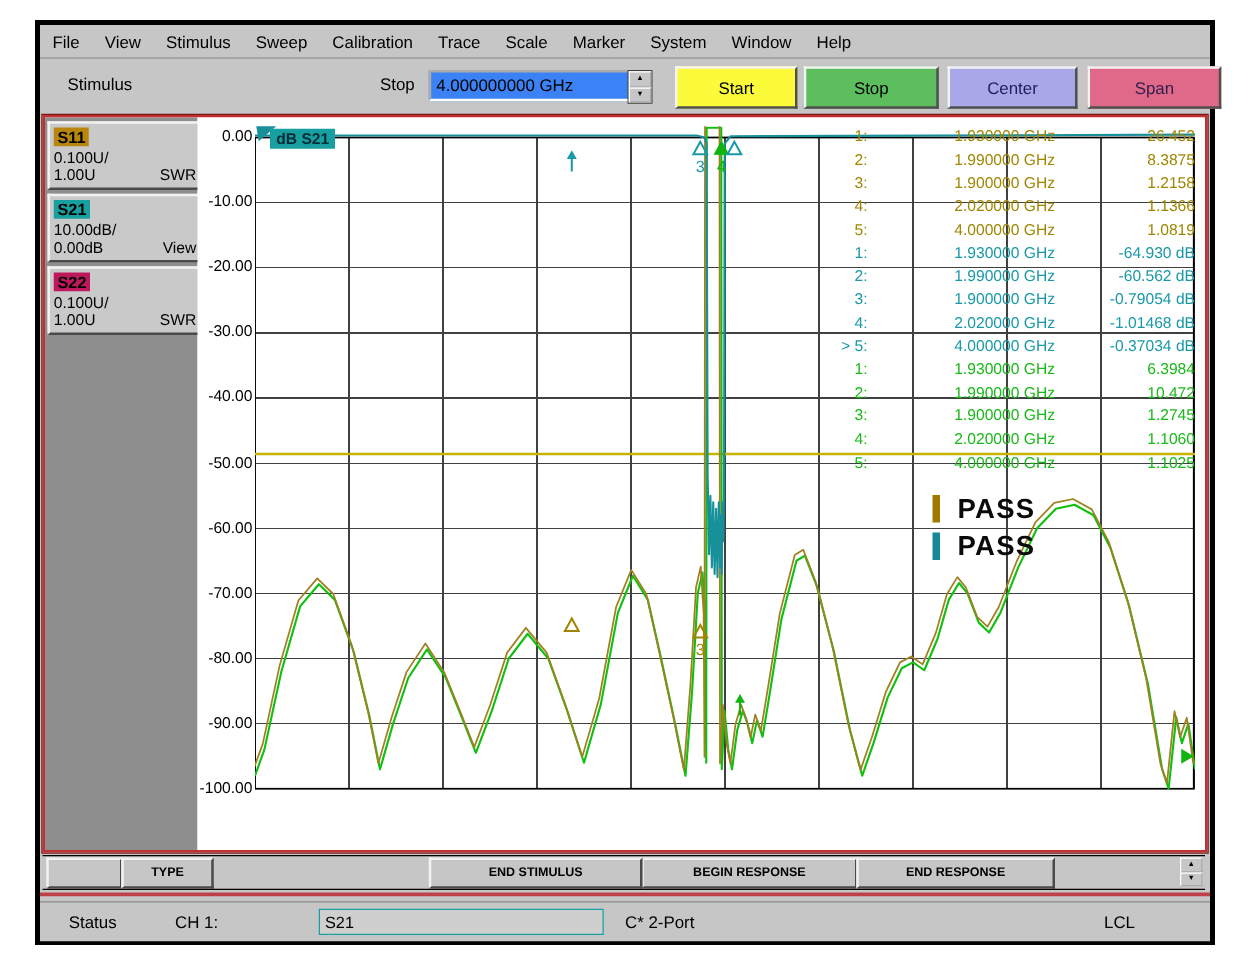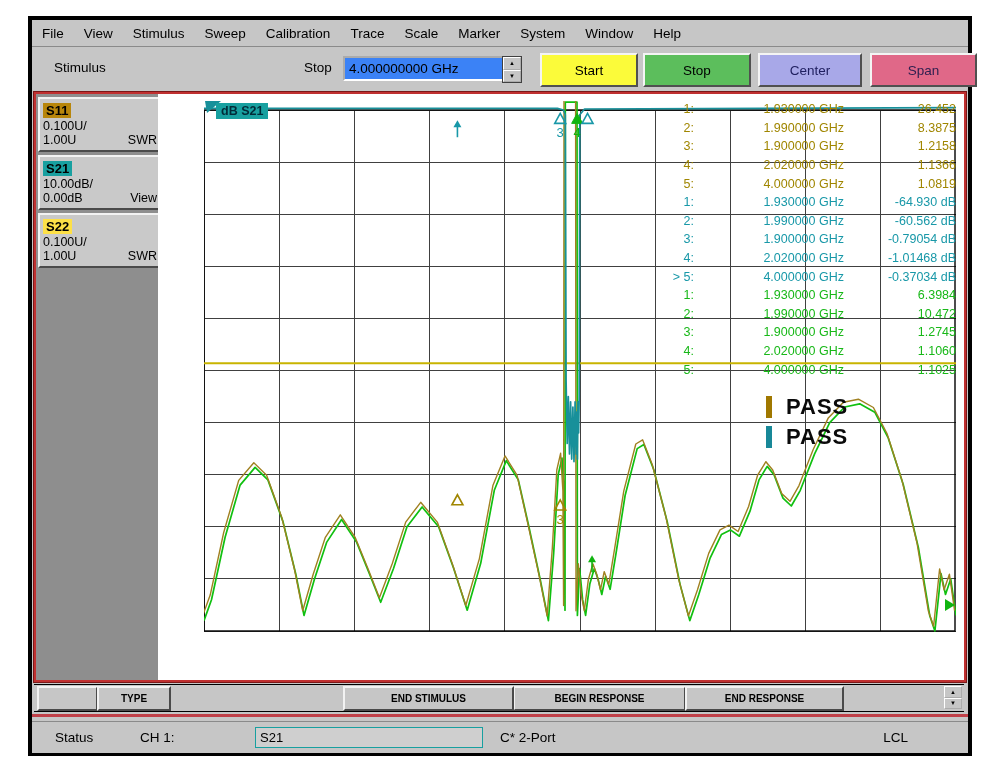--- a/index.html
+++ b/index.html
@@ -43,21 +43,21 @@
   .plotbox svg{display:block;}
   .chip-db{position:absolute;left:58px;top:9px;background:#18a0a0;color:#002b38;
            font-size:12.5px;font-weight:bold;padding:1px 5px;z-index:5;}
   .mreadout{position:absolute;top:6px;right:8px;width:372px;z-index:6;}
   .mrow{display:flex;height:18.6px;align-items:center;justify-content:flex-end;
         font-size:12.5px;white-space:pre;}
   .mn{width:40px;text-align:right;}
   .mf{width:150px;text-align:right;}
   .mv{width:112px;text-align:right;}
   .passblock{position:absolute;left:588px;top:298px;z-index:6;}
-  .passrow{display:flex;align-items:center;height:30px;margin-left:20px;}
+  .passrow{display:flex;align-items:center;height:30px;}
   .passbar{width:6px;height:22px;margin-right:14px;}
   .passtext{font-size:22px;font-weight:bold;letter-spacing:1px;color:#0a0a0a;}
   .plotfooter{position:absolute;left:0;right:0;top:544px;height:24px;font-size:12.5px;}
   .foot-left{position:absolute;left:26px;top:3px;}
   .dashes{position:absolute;left:218px;top:10px;display:flex;}
   .dash{width:26px;height:3px;margin-right:9px;}
   .foot-right{position:absolute;right:12px;top:3px;}
   
   .segtable{position:absolute;left:2px;top:664px;width:930px;height:26px;
             border-top:1px solid #000;border-bottom:1px solid #000;background:#c6c6c6;}
@@ -114,29 +114,42 @@
           </div><div class="trace-line">
             <span>1.00U</span>
             <span>SWR</span>
           </div></div>
         <div class="trace-btn"><span class="trace-chip" style="background: rgb(24, 160, 160);">S21</span><div class="trace-line">
             <span>10.00dB/</span>
           </div><div class="trace-line">
             <span>0.00dB</span>
             <span>View</span>
           </div></div>
-        <div class="trace-btn"><span class="trace-chip" style="background: #fde047;">S22</span><div class="trace-line">
+        <div class="trace-btn"><span class="trace-chip" style="background: #be185d;">S22</span><div class="trace-line">
             <span>0.100U/</span>
           </div><div class="trace-line">
             <span>1.00U</span>
             <span>SWR</span>
           </div></div>
       </div>
 
     <div class="chartarea">
+      <div class="ylabels" id="ylabels">
+          <div class="ytick" style="top: 2px;">0.00</div>
+          <div class="ytick" style="top: 54.1px;">-10.00</div>
+          <div class="ytick" style="top: 106.2px;">-20.00</div>
+          <div class="ytick" style="top: 158.3px;">-30.00</div>
+          <div class="ytick" style="top: 210.4px;">-40.00</div>
+          <div class="ytick" style="top: 262.5px;">-50.00</div>
+          <div class="ytick" style="top: 314.6px;">-60.00</div>
+          <div class="ytick" style="top: 366.7px;">-70.00</div>
+          <div class="ytick" style="top: 418.8px;">-80.00</div>
+          <div class="ytick" style="top: 470.9px;">-90.00</div>
+          <div class="ytick" style="top: 523px;">-100.00</div>
+        </div>
       <div class="chip-db">dB S21</div>
 
       <div class="plotbox">
         <svg id="plot" width="752" height="534" viewBox="0 0 752 534" preserveAspectRatio="none">
             <defs>
               <clipPath id="pc">
                 <rect x="0" y="1" width="752" height="531"></rect>
               </clipPath>
             </defs>
             <g stroke="#404040" stroke-width="1" shape-rendering="crispEdges">

